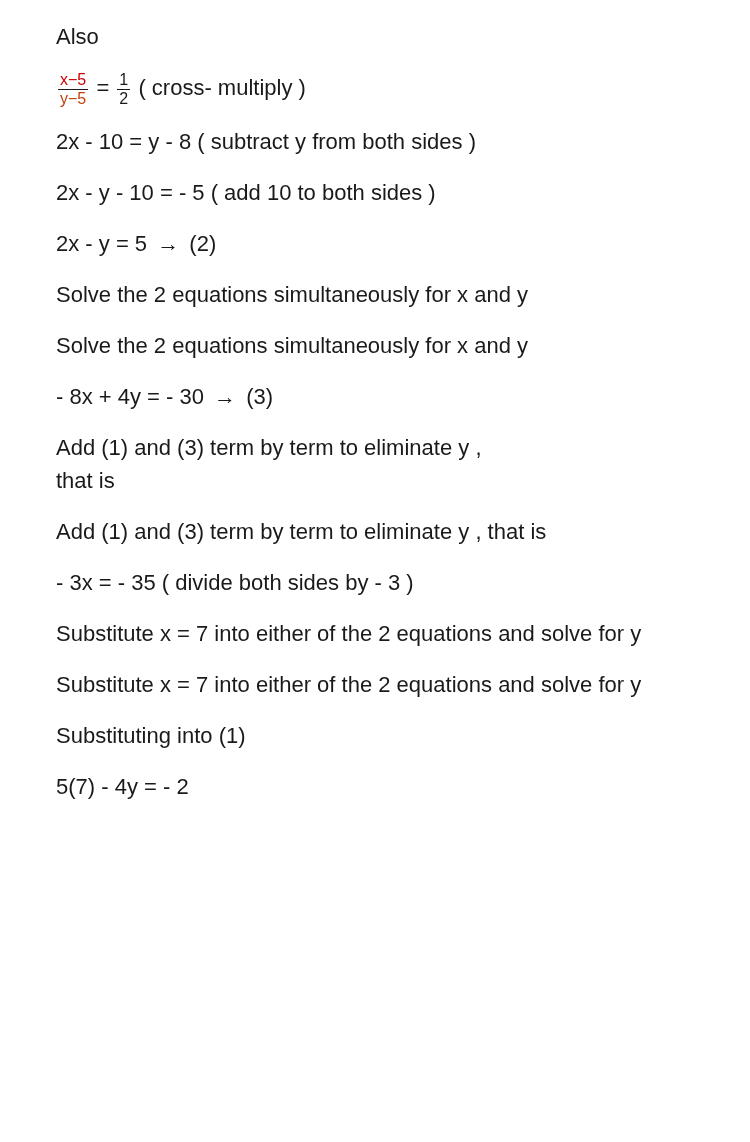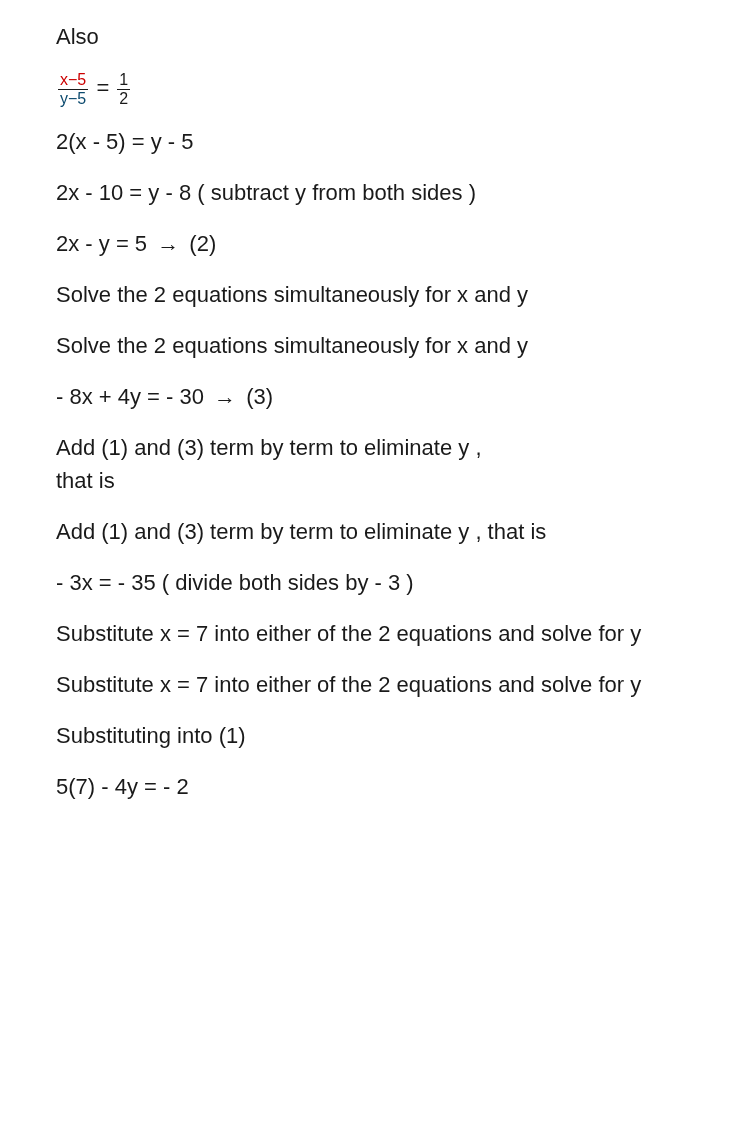--- a/index.html
+++ b/index.html
@@ -33,21 +33,21 @@
       font-size: 16px;
       line-height: 1.1;
     }
     .fraction .num {
       border-bottom: 1px solid #1a1a1a;
       padding: 0 2px;
       color: #cc0000;
     }
     .fraction .den {
       padding: 0 2px;
-      color: #0c4a6e;
+      color: #c2410c;
     }
     .fraction-plain {
       display: inline-flex;
       flex-direction: column;
       align-items: center;
       vertical-align: middle;
       margin: 0 2px;
       font-size: 16px;
       line-height: 1.1;
     }
@@ -75,30 +75,31 @@
   <div class="block">
     <span class="fraction">
       <span class="num">x−5</span>
       <span class="den">y−5</span>
     </span>
     <span> = </span>
     <span class="fraction-plain">
       <span class="num">1</span>
       <span class="den">2</span>
     </span>
+    <span> ( cross- multiply )</span>
   </div>
 
-  <div class="block">
-    <span>2(x - 5) = y - 5</span>
-  </div>
 
   <div class="block">
     <span>2x - 10 = y - 8 ( subtract y from both sides )</span>
   </div>
 
+  <div class="block">
+    <span>2x - y - 10 = - 5 ( add 10 to both sides )</span>
+  </div>
 
   <div class="block">
     <span>2x - y = 5 </span>
     <span class="arrow">→</span>
     <span> (2)</span>
   </div>
 
   <div class="block">
     <span>Solve the 2 equations simultaneously for x and y</span>
   </div>

